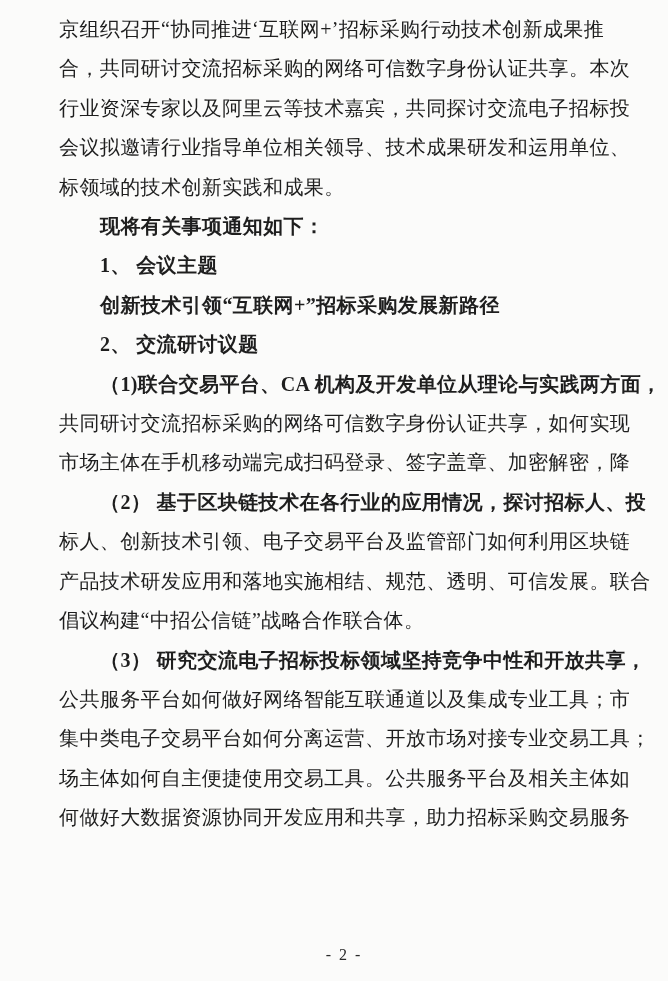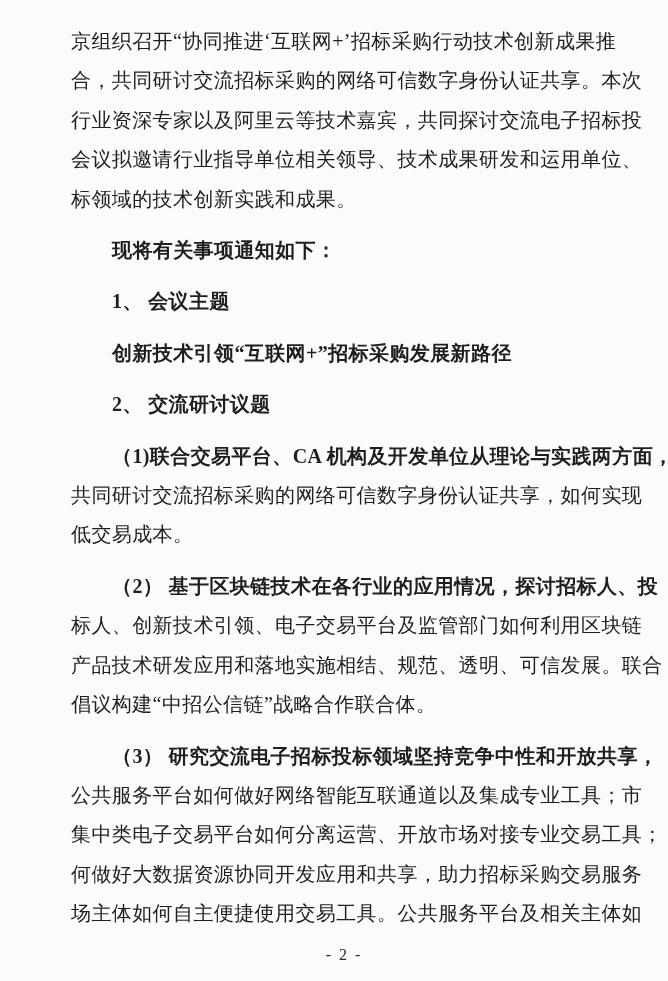--- a/index.html
+++ b/index.html
@@ -19,21 +19,21 @@
   .doc-body {
     position: absolute;
     left: 59px;
     top: 10px;
     width: 578px;
     font-size: 20px;
     line-height: 39.4px;
     letter-spacing: 0.4px;
   }
   .para {
-    margin: 12px;
+    margin: 0;
     padding: 0;
   }
   .line {
     white-space: pre;
     overflow: visible;
   }
   .line.ind {
     text-indent: 41px;
     font-weight: bold;
   }
@@ -68,30 +68,30 @@
       </div>
       <div class="para">
         <div class="line ind">创新技术引领“互联网+”招标采购发展新路径</div>
       </div>
       <div class="para">
         <div class="line ind">2、 交流研讨议题</div>
       </div>
       <div class="para">
         <div class="line ind">（1)联合交易平台、CA 机构及开发单位从理论与实践两方面，</div>
         <div class="line">共同研讨交流招标采购的网络可信数字身份认证共享，如何实现</div>
-        <div class="line">低交易成本。</div>
+        <div class="line">市场主体在手机移动端完成扫码登录、签字盖章、加密解密，降</div>
       </div>
       <div class="para">
         <div class="line ind">（2） 基于区块链技术在各行业的应用情况，探讨招标人、投</div>
         <div class="line">标人、创新技术引领、电子交易平台及监管部门如何利用区块链</div>
         <div class="line">产品技术研发应用和落地实施相结、规范、透明、可信发展。联合</div>
         <div class="line">倡议构建“中招公信链”战略合作联合体。</div>
       </div>
       <div class="para">
         <div class="line ind">（3） 研究交流电子招标投标领域坚持竞争中性和开放共享，</div>
         <div class="line">公共服务平台如何做好网络智能互联通道以及集成专业工具；市</div>
         <div class="line">集中类电子交易平台如何分离运营、开放市场对接专业交易工具；</div>
+        <div class="line">场主体如何自主便捷使用交易工具。公共服务平台及相关主体如</div>
         <div class="line">何做好大数据资源协同开发应用和共享，助力招标采购交易服务</div>
-        <div class="line">场主体如何自主便捷使用交易工具。公共服务平台及相关主体如</div>
       </div>
     </div>
   <div class="page-footer">- 2 -</div>
 </div>
 
 </body></html>

